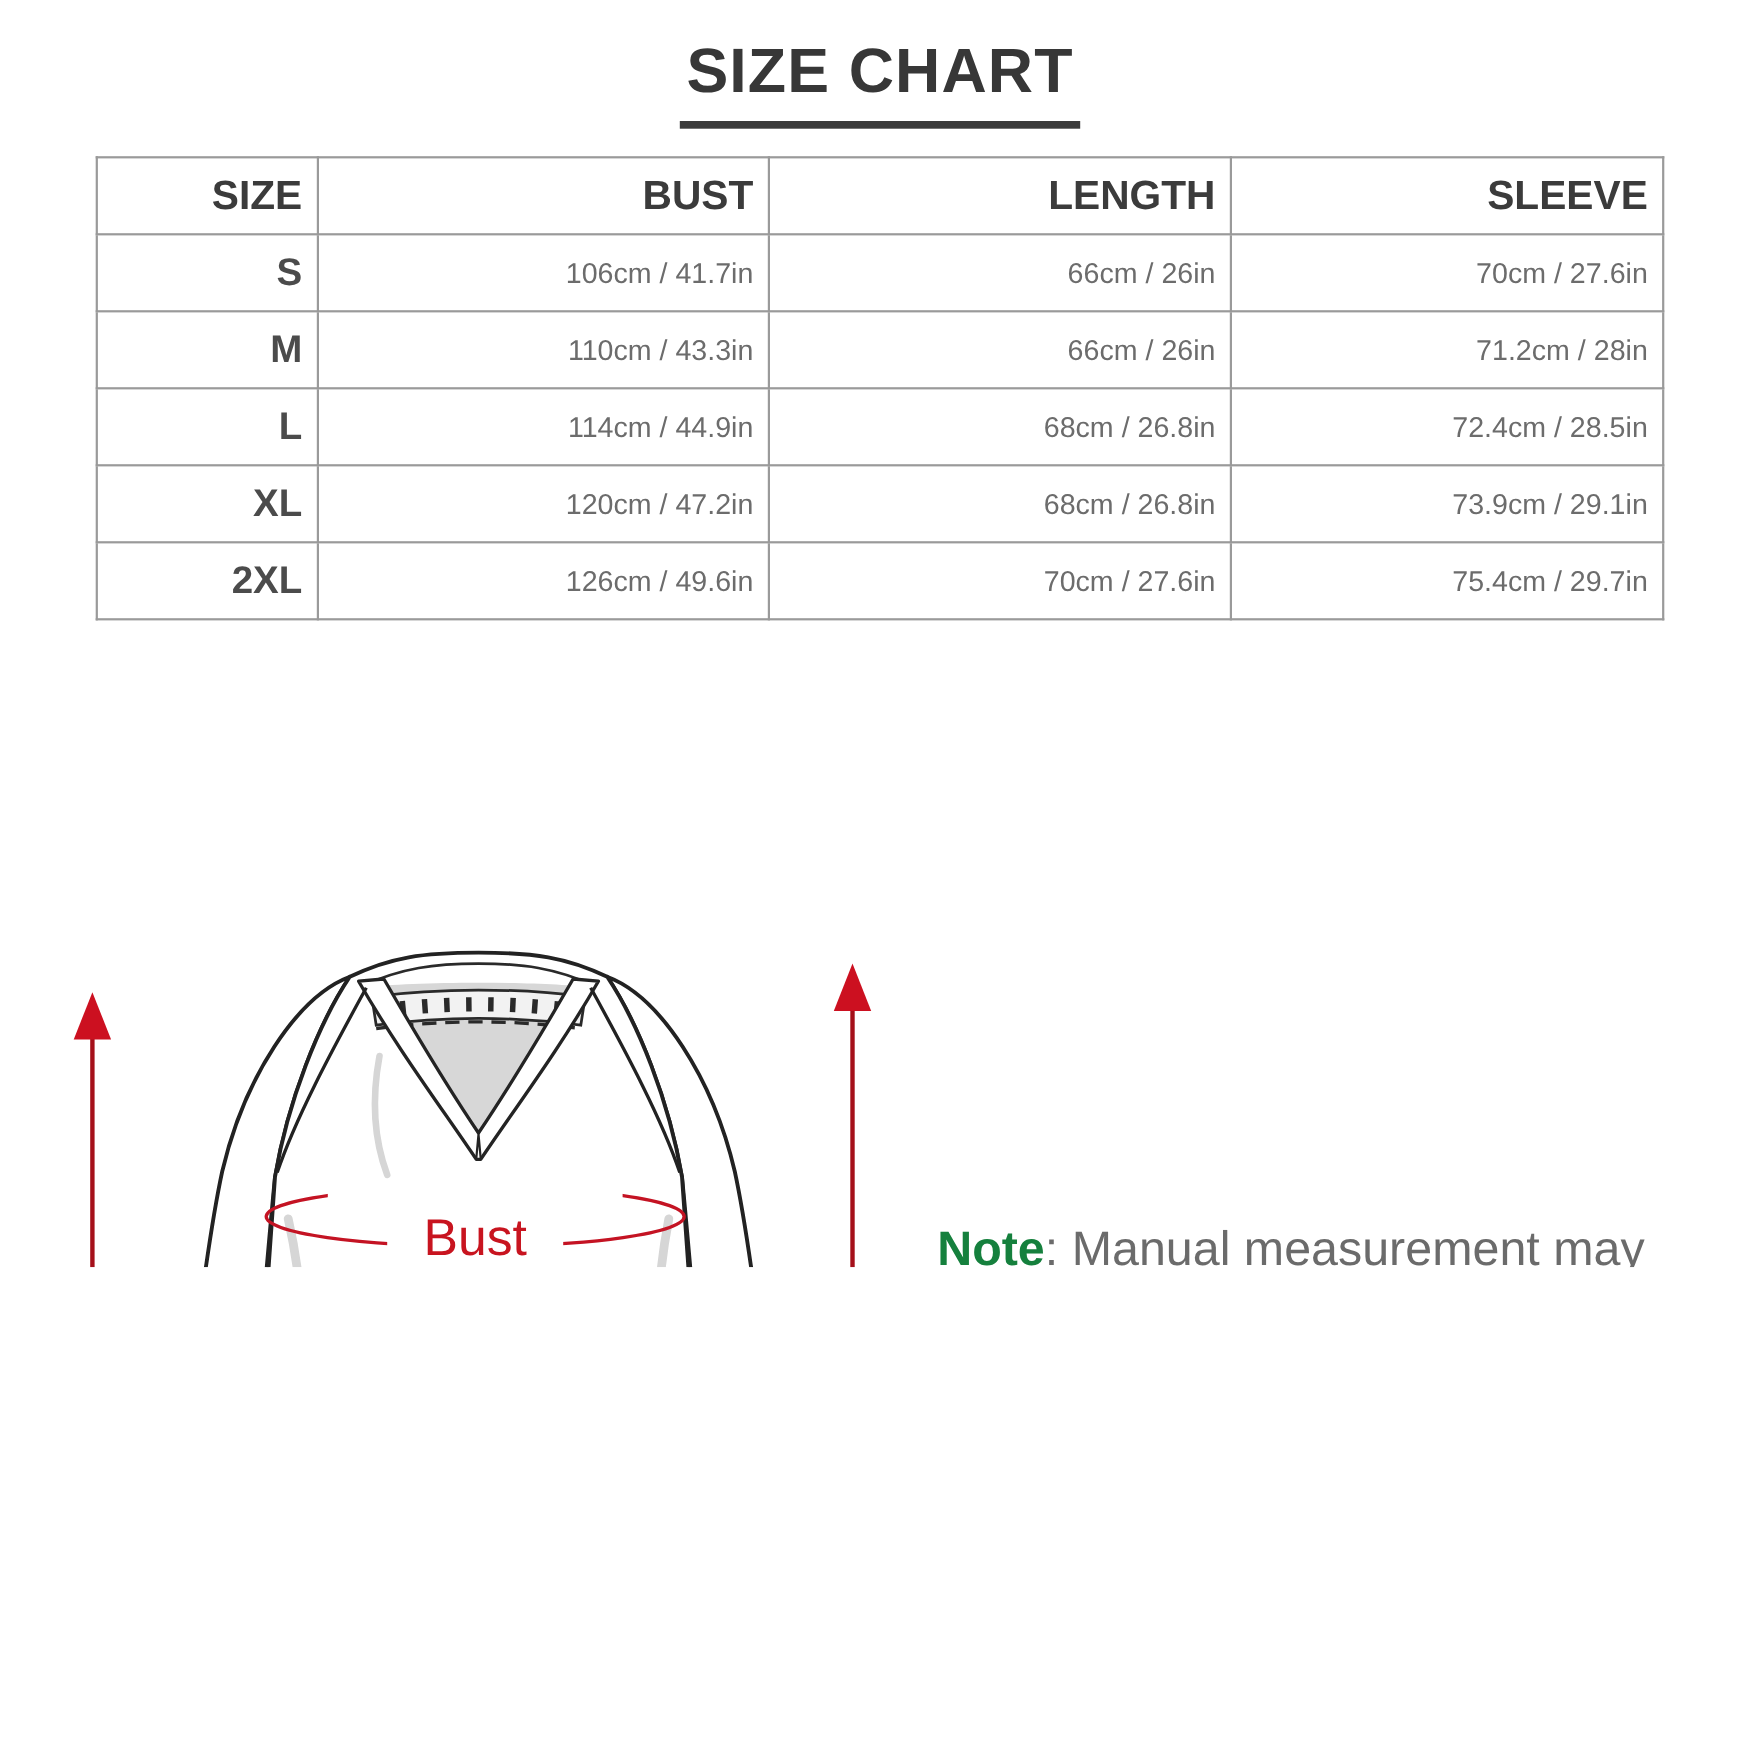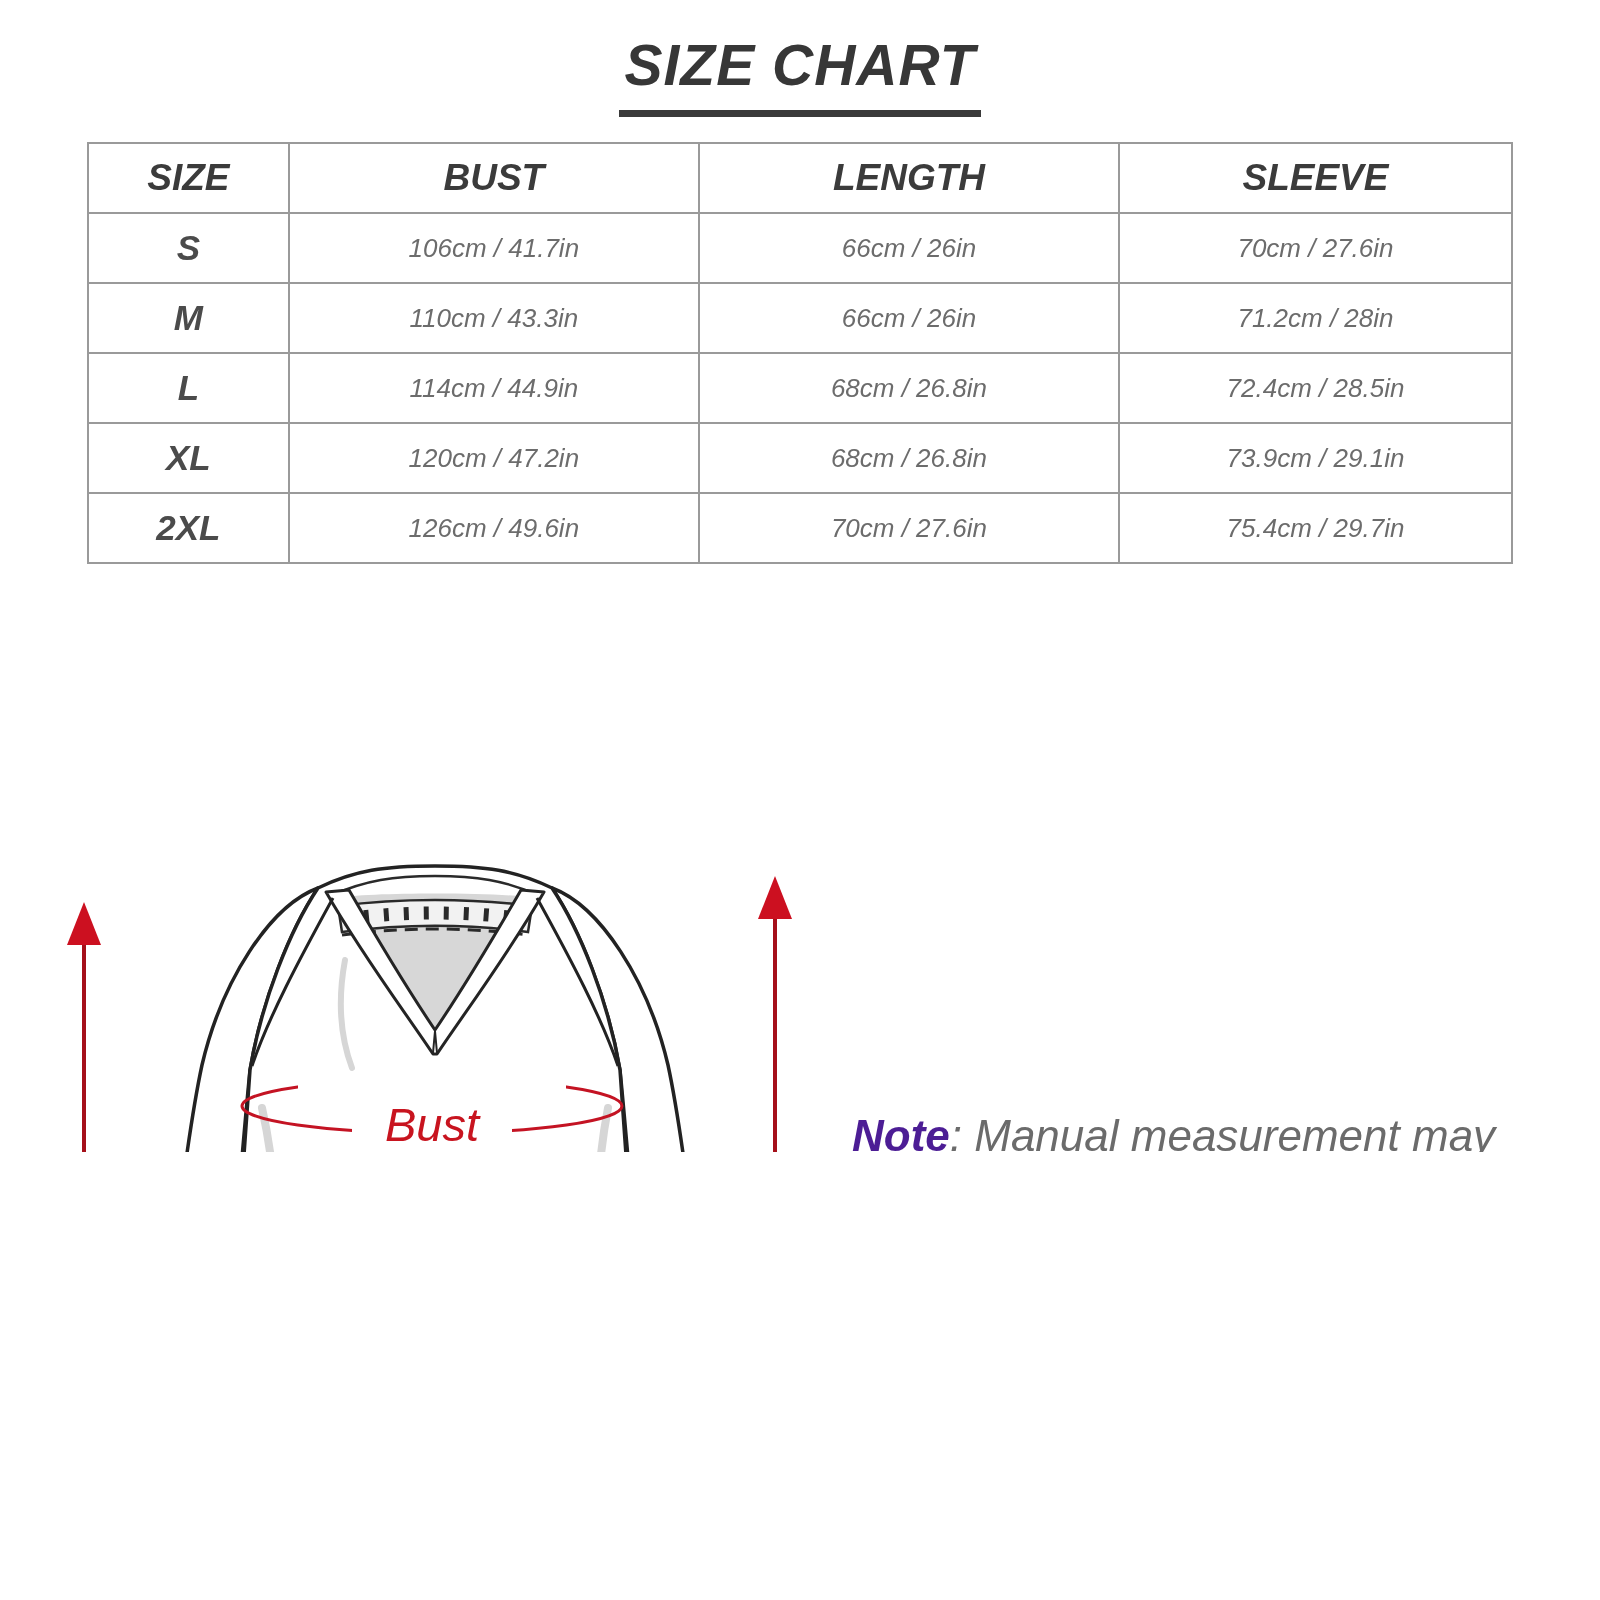--- a/index.html
+++ b/index.html
@@ -4,21 +4,20 @@
 <style>
   * { box-sizing: border-box; }
   html, body { margin: 0; padding: 0; background: #ffffff; }
   .page {
     position: relative;
     width: 1600px;
     height: 1152px;
     background: #ffffff;
     font-family: "Liberation Sans", sans-serif;
     overflow: hidden;
-    font-style: italic;
   }
 
   
   .title-wrap { position: absolute; top: 32px; left: 0; width: 100%; text-align: center; }
   .page-title {
     display: inline-block;
     margin: 0;
     font-size: 57px;
     font-weight: bold;
     letter-spacing: 1px;
@@ -32,21 +31,21 @@
     position: absolute;
     left: 87px;
     top: 142px;
     width: 1426px;
     border-collapse: collapse;
     table-layout: fixed;
     background: #fff;
   }
   .size-table th, .size-table td {
     border: 2px solid #9a9a9a;
-    text-align: center;
+    text-align: right;
     vertical-align: middle;
     height: 70px;
     padding: 13px;
     overflow: hidden;
     white-space: nowrap;
     margin-top: 44px;
   }
   .size-table th {
     font-size: 37px;
     font-weight: bold;
@@ -80,21 +79,21 @@
   
   .note {
     position: absolute;
     left: 852px;
     top: 1056px;
     width: 672px;
     font-size: 44px;
     line-height: 72px;
     color: #6b6b6b;
   }
-  .note .note-label { font-weight: bold; color: #4c1d95; text-align: center; }
+  .note .note-label { font-weight: bold; color: #15803d; text-align: center; }
 </style>
 </head>
 <body>
 
 <div class="page">
 
   <div class="title-wrap">
     <h1 class="page-title">SIZE CHART</h1>
   </div>
 

